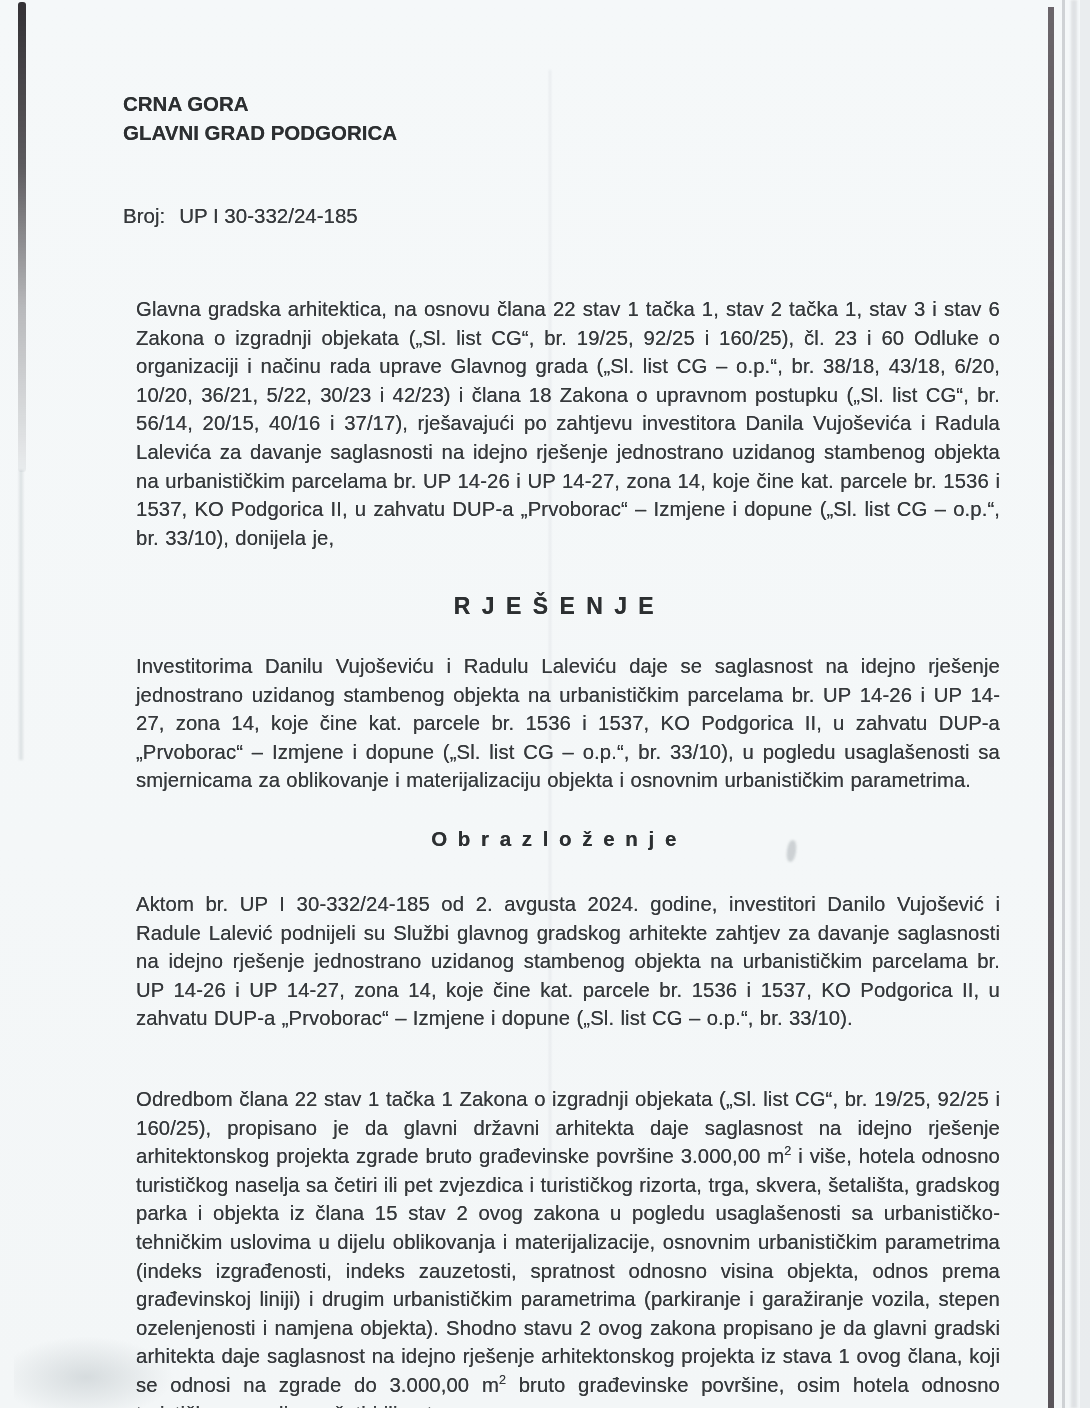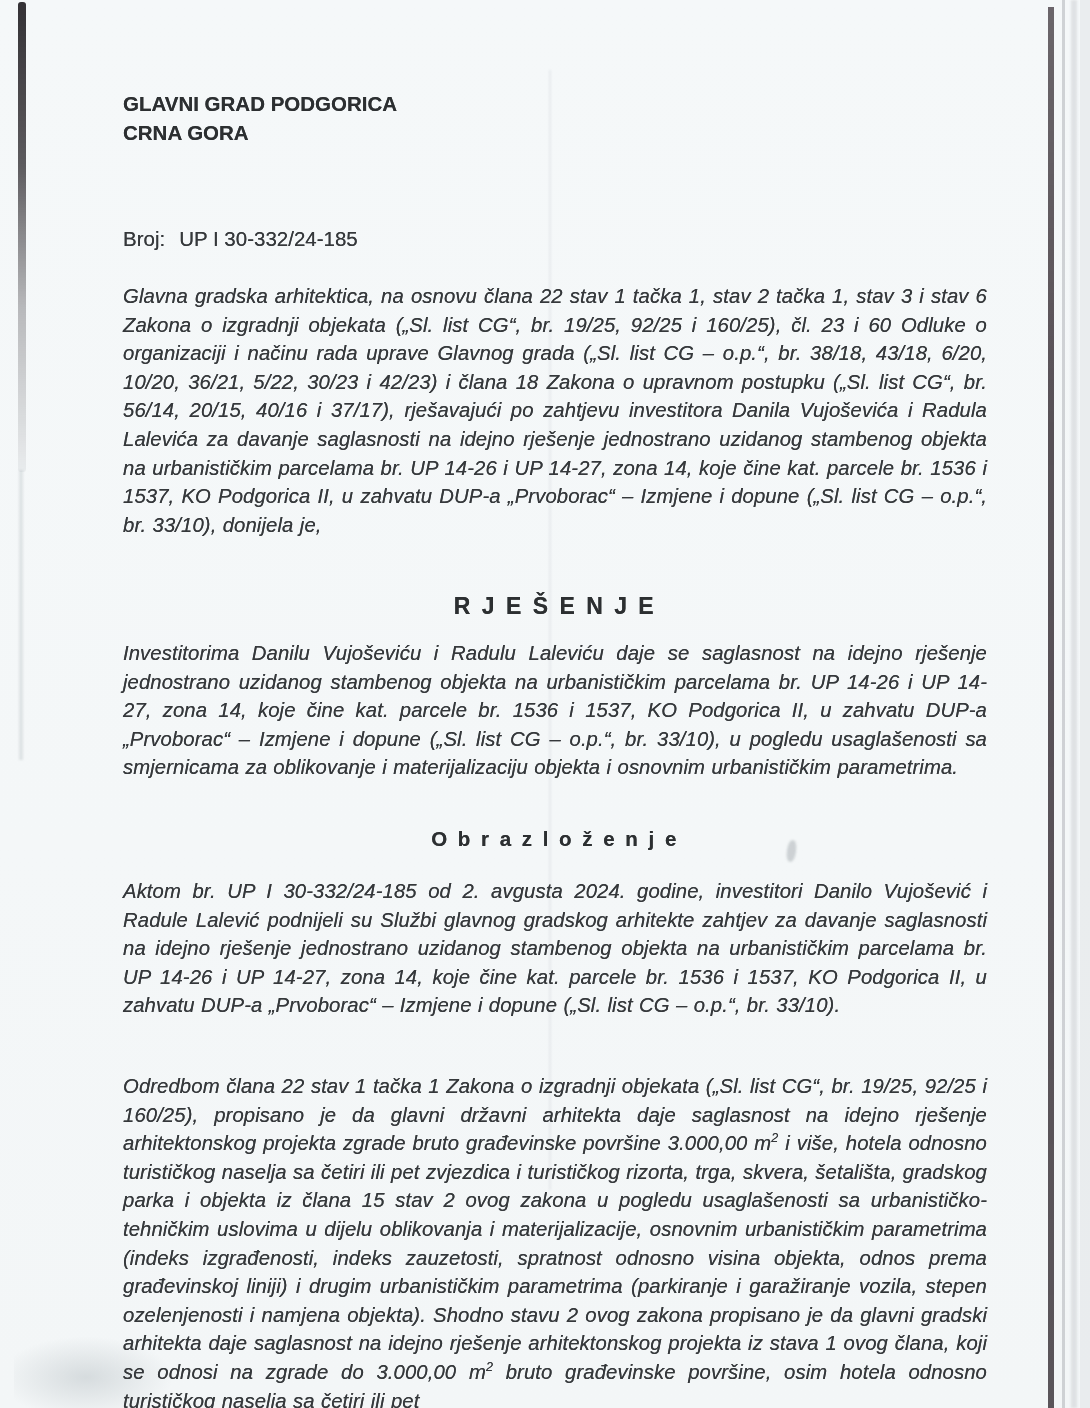--- a/index.html
+++ b/index.html
@@ -45,25 +45,25 @@
     background: rgba(150,158,162,0.42); border-radius: 45%;
     transform: rotate(8deg); filter: blur(1px);
   }
   
   .doc-text {
     color: #35383b;
     text-shadow: 0 0 0.45px rgba(52,55,58,0.85);
   }
   .content-block { position: absolute; left: 123px; width: 864px; }
   .letterhead { top: 89px; font-weight: bold; font-size: 20.5px; line-height: 29px; color: #2c2f31; }
-  .refblock   { top: 201px; font-size: 20.5px; line-height: 29px; margin-top: 23px; }
+  .refblock   { top: 201px; font-size: 20.5px; line-height: 29px; }
   .refblock .ref-label { margin-right: 14px; }
   .para {
-    margin: 0; font-size: 20.3px; line-height: 28.6px;
-    text-align: justify; letter-spacing: 0.1px; word-spacing: 0.6px; font-style: italic;
+    margin: 13px; font-size: 20.3px; line-height: 28.6px;
+    text-align: justify; letter-spacing: 0.1px; word-spacing: 0.6px;
   }
   .p-preamble { top: 282px; }
   .p-decision { top: 639px; }
   .p-expl-1   { top: 877px; }
   .p-expl-2   { top: 1072px; }
   .doc-heading {
     position: absolute; left: 123px; width: 864px;
     text-align: center; font-weight: bold; color: #2c2f31;
     letter-spacing: 2.5px; line-height: 29px;
   }
@@ -80,22 +80,22 @@
   <div class="artifact edge-left-faint"></div>
   <div class="artifact edge-right-dark"></div>
   <div class="artifact edge-right-l1"></div>
   <div class="artifact edge-right-l2"></div>
   <div class="artifact edge-right-band"></div>
   <div class="artifact fold-line"></div>
   <div class="artifact smudge-bl"></div>
   <div class="artifact smudge-mid"></div>
 
   <header class="content-block letterhead doc-text">
+    <div>CRNA GORA</div>
     <div>GLAVNI GRAD PODGORICA</div>
-    <div>CRNA GORA</div>
   </header>
 
   <div class="content-block refblock doc-text">
     <div>
       <span class="ref-label">Broj:</span><span>UP I 30-332/24-185</span>
     </div>
   </div>
 
   <p class="content-block para p-preamble doc-text">Glavna gradska arhitektica, na osnovu člana 22 stav 1 tačka 1, stav 2 tačka 1, stav 3 i stav 6 Zakona o izgradnji objekata („Sl. list CG“, br. 19/25, 92/25 i 160/25), čl. 23 i 60 Odluke o organizaciji i načinu rada uprave Glavnog grada („Sl. list CG – o.p.“, br. 38/18, 43/18, 6/20, 10/20, 36/21, 5/22, 30/23 i 42/23) i člana 18 Zakona o upravnom postupku („Sl. list CG“, br. 56/14, 20/15, 40/16 i 37/17), rješavajući po zahtjevu investitora Danila Vujoševića i Radula Lalevića za davanje saglasnosti na idejno rješenje jednostrano uzidanog stambenog objekta na urbanističkim parcelama br. UP 14-26 i UP 14-27, zona 14, koje čine kat. parcele br. 1536 i 1537, KO Podgorica II, u zahvatu DUP-a „Prvoborac“ – Izmjene i dopune („Sl. list CG – o.p.“, br. 33/10), donijela je,</p>
 

